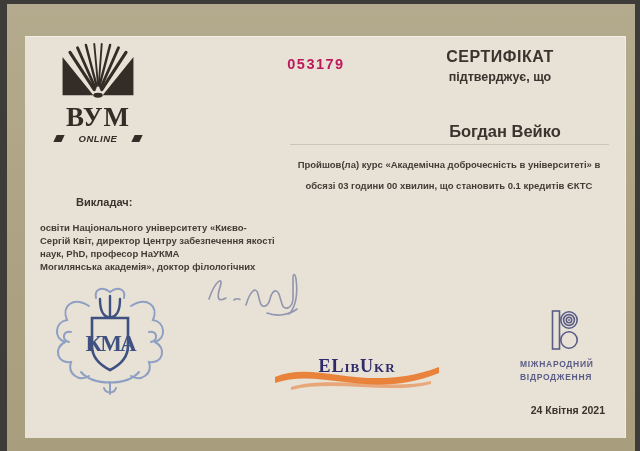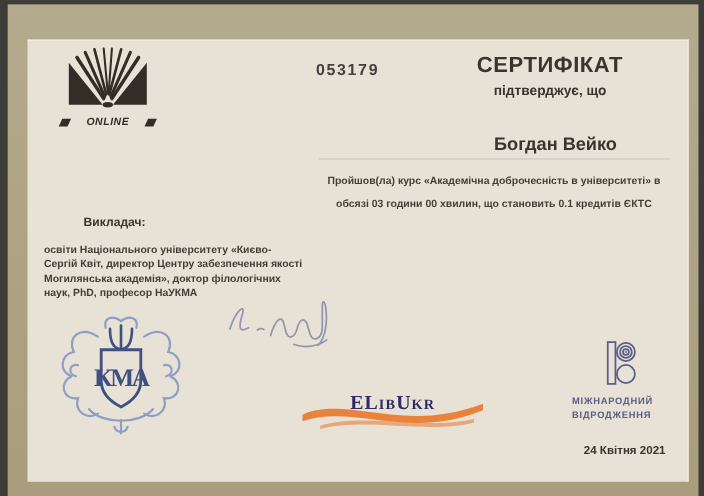--- a/index.html
+++ b/index.html
@@ -24,23 +24,23 @@
   
   .vum-logo{left:28px;top:6px;width:90px;text-align:center;}
   .vum-name{font-family:"Liberation Serif", serif;font-weight:bold;font-size:27px;
     letter-spacing:1px;color:#342d27;line-height:1;margin-top:1px;}
   .vum-banner{display:flex;align-items:center;gap:16px;margin-top:2px;padding:0 2px;}
   .vum-banner .bar{height:7px;flex:1;background:#342d27;transform:skewX(-25deg);}
   .vum-tagline{font-size:9.5px;font-weight:bold;font-style:italic;letter-spacing:.5px;color:#342d27;}
 
   
   .cert-number{left:236px;top:19px;width:110px;text-align:center;
-    font-size:14.5px;font-weight:bold;letter-spacing:1.5px;color:#404040;}
+    font-size:14.5px;font-weight:bold;letter-spacing:1.5px;color:#be185d;}
   .title-block{left:345px;top:11px;width:260px;text-align:center;}
-  .cert-title{font-size:20px;font-weight:800;letter-spacing:.5px;color:#3a332e;}
+  .cert-title{font-size:16px;font-weight:800;letter-spacing:.5px;color:#3a332e;}
   .cert-subtitle{font-size:12.5px;font-weight:bold;margin-top:4px;color:#3a332e;}
 
   
   .name-block{left:340px;top:85px;width:280px;text-align:center;
     font-size:16.5px;font-weight:bold;color:#3a332e;}
   .name-underline{left:265px;top:107px;width:319px;height:1px;background:#ccc5b8;}
 
   
   .course-block{left:262px;top:123px;width:324px;text-align:center;
     font-size:9.5px;font-weight:bold;color:#443d36;}
@@ -92,20 +92,21 @@
         <path d="M36,50 L10,10" stroke-width="3.4"></path>
         <path d="M37,48 L18,5" stroke-width="3"></path>
         <path d="M38.5,46 L27,2" stroke-width="2.6"></path>
         <path d="M40,45 L36,1" stroke-width="2"></path>
         <path d="M44,50 L70,10" stroke-width="3.4"></path>
         <path d="M43,48 L62,5" stroke-width="3"></path>
         <path d="M41.5,46 L53,2" stroke-width="2.6"></path>
         <path d="M40.8,45 L44,1" stroke-width="2"></path>
       </g>
     </svg>
+    <div class="vum-name">ВУМ</div>
     <div class="vum-banner">
       <span class="bar"></span>
       <span class="vum-tagline">ONLINE</span>
       <span class="bar"></span>
     </div>
   </div>
 
   <div class="cert-number">053179</div>
 
   <div class="title-block">
@@ -118,22 +119,22 @@
 
   <div class="course-block">
     <div class="line">Пройшов(ла) курс «Академічна доброчесність в університеті» в</div>
     <div class="line">обсязі 03 години 00 хвилин, що становить 0.1 кредитів ЄКТС</div>
   </div>
 
   <div class="instructor-label">Викладач:</div>
   <div class="instructor-text">
     <div>освіти Національного університету «Києво-</div>
     <div>Сергій Квіт, директор Центру забезпечення якості</div>
+    <div>наук, PhD, професор НаУКМА</div>
     <div>Могилянська академія», доктор філологічних</div>
-    <div>наук, PhD, професор НаУКМА</div>
   </div>
 
   <div class="signature">
     <svg width="120" height="82" viewBox="0 0 120 82">
       <g stroke="#8289a8" stroke-width="1.6" fill="none" stroke-linecap="round" opacity="0.85">
         <path d="M12,50 C18,32 27,26 23,38 C20,48 20,54 29,49"></path>
         <path d="M37,51 C39,49.5 41,49.5 43,50.5"></path>
         <path d="M49,56 C53,42 59,37 61,45 L63,53 C65,60 71,58 73,50 C75,42 79,39 82,45 L85,55 C87,62 95,60 96,50 L96,30 C96,24 98,24 99,30 C101,44 99,58 92,65"></path>
         <path d="M70,64 C80,68 92,66 100,60"></path>
       </g>

